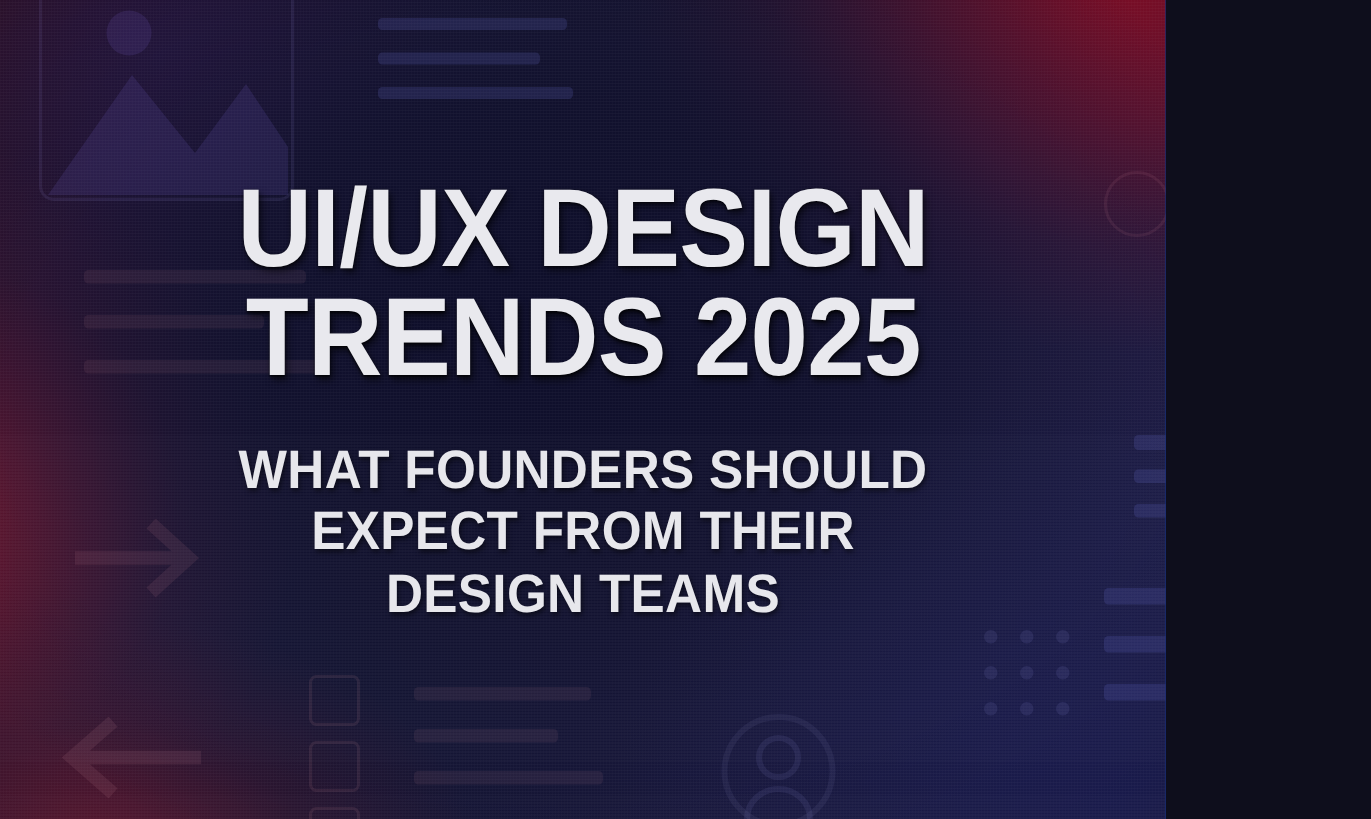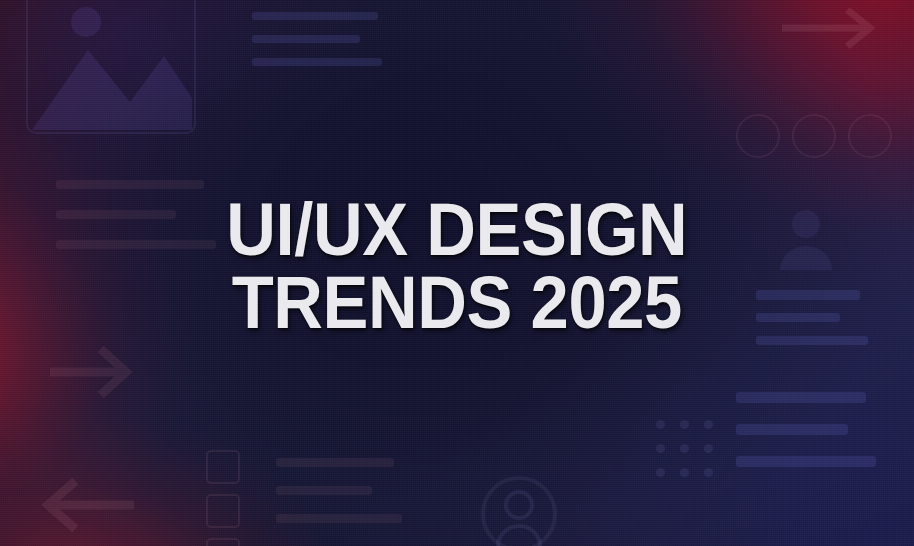--- a/index.html
+++ b/index.html
@@ -3,21 +3,21 @@
 <meta charset="utf-8">
 <title>UI/UX Design Trends 2025</title>
 <style>
   html, body {
     margin: 0;
     padding: 0;
     background: #0e0e1c;
   }
   .poster {
     position: relative;
-    width: 914px;
+    width: 777px;
     height: 546px;
     overflow: hidden;
     font-family: "Liberation Sans", sans-serif;
     background: #1d4ed8;
   }
 
   
   .bg-layer { position: absolute; inset: 0; }
 
   .bg-base {
@@ -228,15 +228,20 @@
     <div class="wf wf-bar red" style="left:276px; top:458px; width:118px; height:9px;"></div>
     <div class="wf wf-bar red" style="left:276px; top:486px; width:96px;  height:9px;"></div>
     <div class="wf wf-bar red" style="left:276px; top:514px; width:126px; height:9px;"></div>
   </div>
 
   <div class="content">
     <div class="title-group">
       <div class="title-line">UI/UX DESIGN</div>
       <div class="title-line">TRENDS 2025</div>
     </div>
+    <div class="subtitle-group">
+      <div class="subtitle-line">WHAT FOUNDERS SHOULD</div>
+      <div class="subtitle-line">EXPECT FROM THEIR</div>
+      <div class="subtitle-line">DESIGN TEAMS</div>
+    </div>
   </div>
 
 </div>
 
 </body></html>

